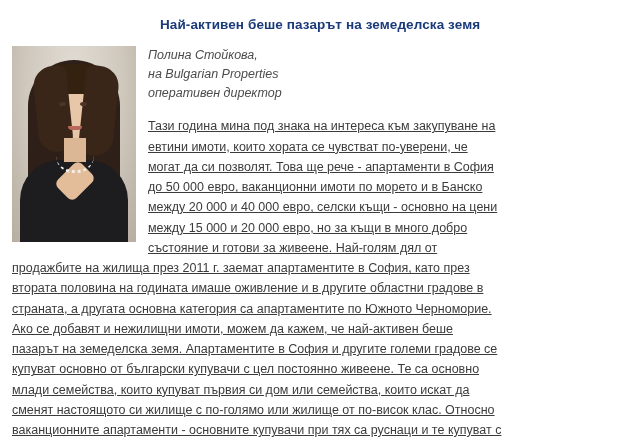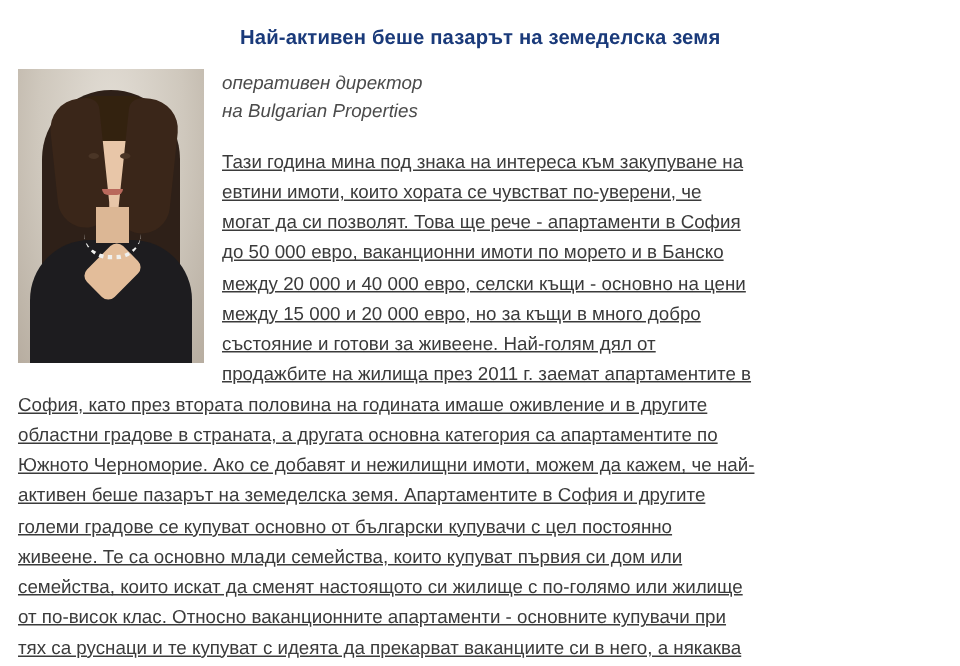--- a/index.html
+++ b/index.html
@@ -161,21 +161,22 @@
     <div class="hair-front-r"></div>
     <div class="eye-l"></div>
     <div class="eye-r"></div>
     <div class="mouth"></div>
     <div class="neck"></div>
     <div class="chest"></div>
     <div class="necklace"></div>
   </div>
 
   <div class="byline">
+    <div>Полина Стойкова,</div>
+    <div>на Bulgarian Properties</div>
     <div>оперативен директор</div>
-    <div>на Bulgarian Properties</div>
   </div>
 
   <div class="body-text clearfix">
     <p>Тази година мина под знака на интереса към закупуване на евтини имоти, които хората се чувстват по-уверени, че могат да си позволят. Това ще рече - апартаменти в София до 50 000 евро, ваканционни имоти по морето и в Банско между 20 000 и 40 000 евро, селски къщи - основно на цени между 15 000 и 20 000 евро, но за къщи в много добро състояние и готови за живеене. Най-голям дял от продажбите на жилища през 2011 г. заемат апартаментите в София, като през втората половина на годината имаше оживление и в другите областни градове в страната, а другата основна категория са апартаментите по Южното Черноморие. Ако се добавят и нежилищни имоти, можем да кажем, че най-активен беше пазарът на земеделска земя.  Апартаментите в София и другите големи градове се купуват основно от български купувачи с цел постоянно живеене. Те са основно млади семейства, които купуват първия си дом или семейства, които искат да сменят настоящото си жилище с по-голямо или жилище от по-висок клас. Относно ваканционните апартаменти - основните купувачи при тях са руснаци и те купуват с идеята да прекарват ваканциите си в него, а някаква част от тях имат намерение и да отдават под наем на туристи.</p>
   </div>
 
 </div>
 
 </body></html>

